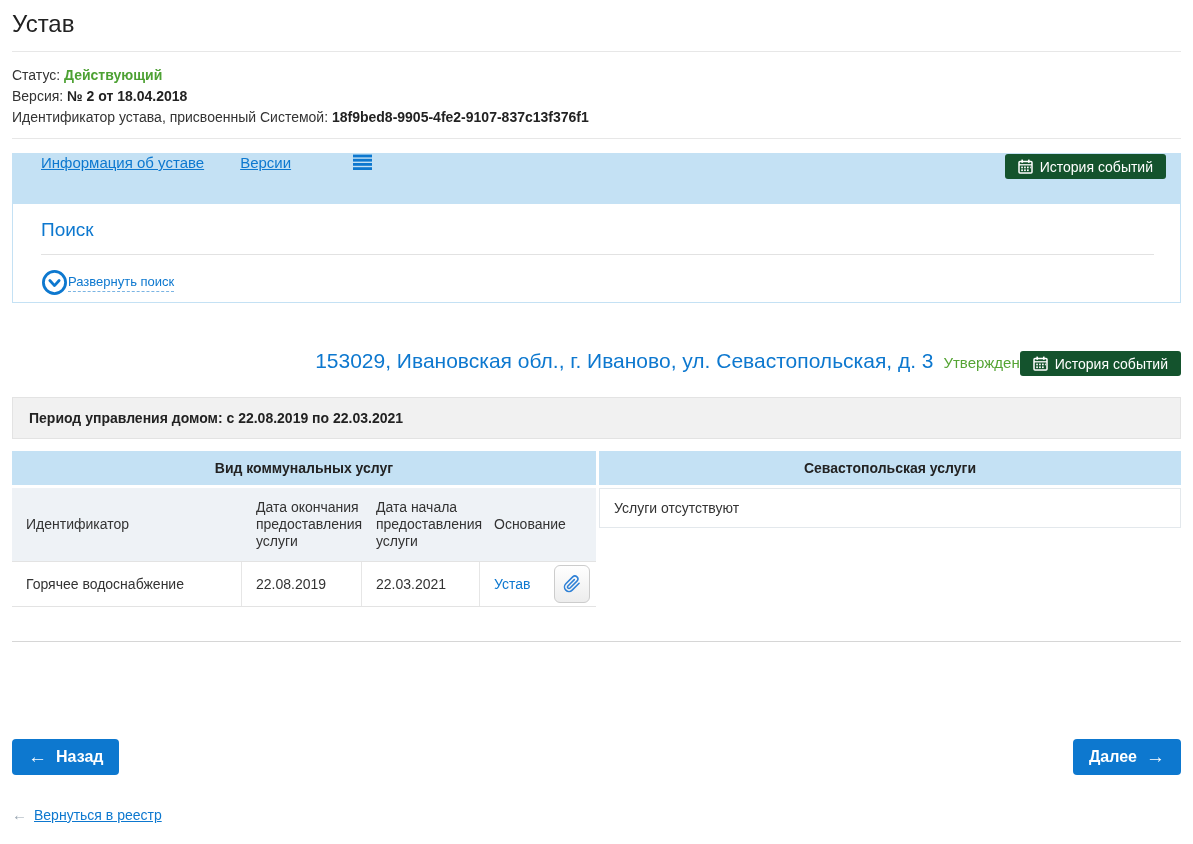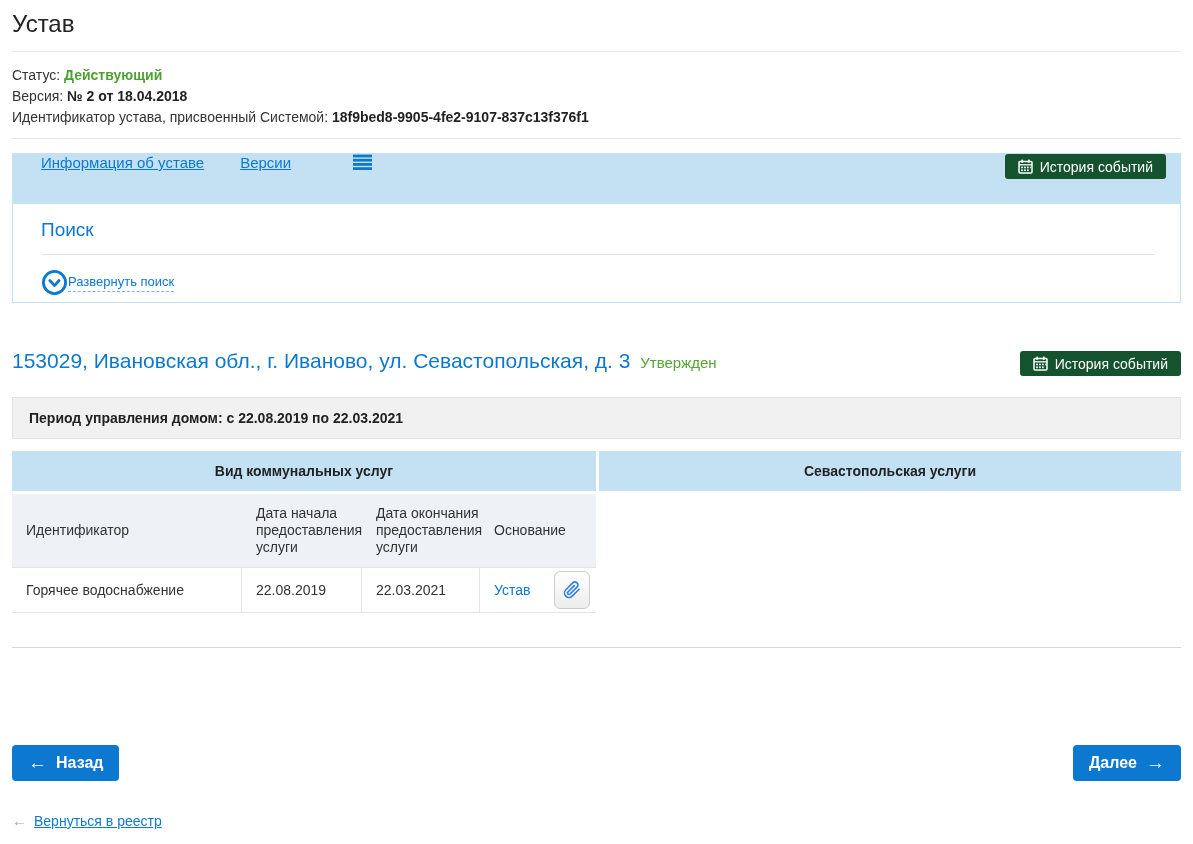--- a/index.html
+++ b/index.html
@@ -40,35 +40,35 @@
   .tabstrip .btn-primary { margin-right:14px; }
 
   .panel-body { background:#fff; padding:15px 26px 0 28px; }
   .search-title { color:#0d78cf; font-size:19px; }
   .search-divider { border-top:1px solid #e2e2e2; margin-top:13px; }
   .expand-row { margin-top:14px; display:flex; align-items:center; }
   .chevron-circle { display:flex; cursor:pointer; }
   .dashed-link { color:#0d78cf; font-size:13px; text-decoration:none; border-bottom:1px dashed #7ab4e3; cursor:pointer; padding-bottom:2px; }
 
   
-  .object-header { margin-top:46px; display:flex; justify-content:space-between; align-items:flex-start; }
+  .object-header { margin-top:46px; display:flex; justify-content:flex-end; align-items:flex-start; }
   .object-address { color:#0d78cf; font-size:21px; }
   .object-status { color:#55a434; font-size:15px; margin-left:6px; }
   .object-header .btn-primary { margin-top:2px; }
 
   
   .period-bar {
     margin-top:21px; height:42px; background:#f1f1f1; border:1px solid #e3e3e3;
     display:flex; align-items:center; padding:12px 16px; font-weight:700; color:#222;
   }
 
   
   .tables { margin-top:12px; display:grid; grid-template-columns:584px 1fr; column-gap:3px; }
   .group-header {
-    background:#c4e1f4; height:40px; display:flex; align-items:center; justify-content:center;
+    background:#c4e1f4; height:34px; display:flex; align-items:center; justify-content:center;
     font-weight:700; color:#222; margin-bottom:3px;
   }
   .col-row { display:grid; grid-template-columns:230px 120px 118px 1fr; background:#eef2f6; min-height:72px; }
   .col-cell { padding:11px 14px; color:#333; line-height:17px; display:flex; align-items:center; }
   .data-row { display:grid; grid-template-columns:230px 120px 118px 1fr; border-top:1px solid #e3e3e3; border-bottom:1px solid #e3e3e3; min-height:46px; background:#fff; }
   .data-cell { padding:0 14px; display:flex; align-items:center; border-right:1px solid #e6e6e6; color:#333; }
   .data-cell:last-child { border-right:none; }
   .cell-basis { justify-content:space-between; padding-right:6px; }
   .basis-link { color:#0d78cf; text-decoration:none; cursor:pointer; }
   .clip-btn {
@@ -187,40 +187,41 @@
 
   <div class="period-bar">
     <span>Период управления домом:</span>&nbsp;<span>с 22.08.2019 по 22.03.2021</span>
   </div>
 
   <div class="tables">
     <div>
       <div class="group-header">Вид коммунальных услуг</div>
       <div class="col-row">
         <div class="col-cell">Идентификатор</div>
+        <div class="col-cell">Дата окончания предоставления услуги</div>
         <div class="col-cell">Дата начала предоставления услуги</div>
-        <div class="col-cell">Дата окончания предоставления услуги</div>
         <div class="col-cell">Основание</div>
       </div>
       <div class="data-row">
         <div class="data-cell">Горячее водоснабжение</div>
         <div class="data-cell">22.08.2019</div>
         <div class="data-cell">22.03.2021</div>
         <div class="data-cell cell-basis">
           <a class="basis-link">Устав</a>
           <button class="clip-btn">
             <svg width="18" height="18" viewBox="0 0 24 24" fill="none" stroke="#2f81d6" stroke-width="2.1" stroke-linecap="round" stroke-linejoin="round">
               <path d="M21.44 11.05l-9.19 9.19a6 6 0 0 1-8.49-8.49l9.19-9.19a4 4 0 0 1 5.66 5.66l-9.2 9.19a2 2 0 0 1-2.83-2.83l8.49-8.48"></path>
             </svg>
           </button>
         </div>
       </div>
     </div>
     <div>
       <div class="group-header">Севастопольская услуги</div>
+      <div class="empty-cell">Услуги отсутствуют</div>
     </div>
   </div>
 
   <hr class="divider bottom-divider">
 
   <div class="nav-buttons">
     <button class="nav-btn">
       <span class="nav-arrow">←</span>
       <span>Назад</span>
     </button>

